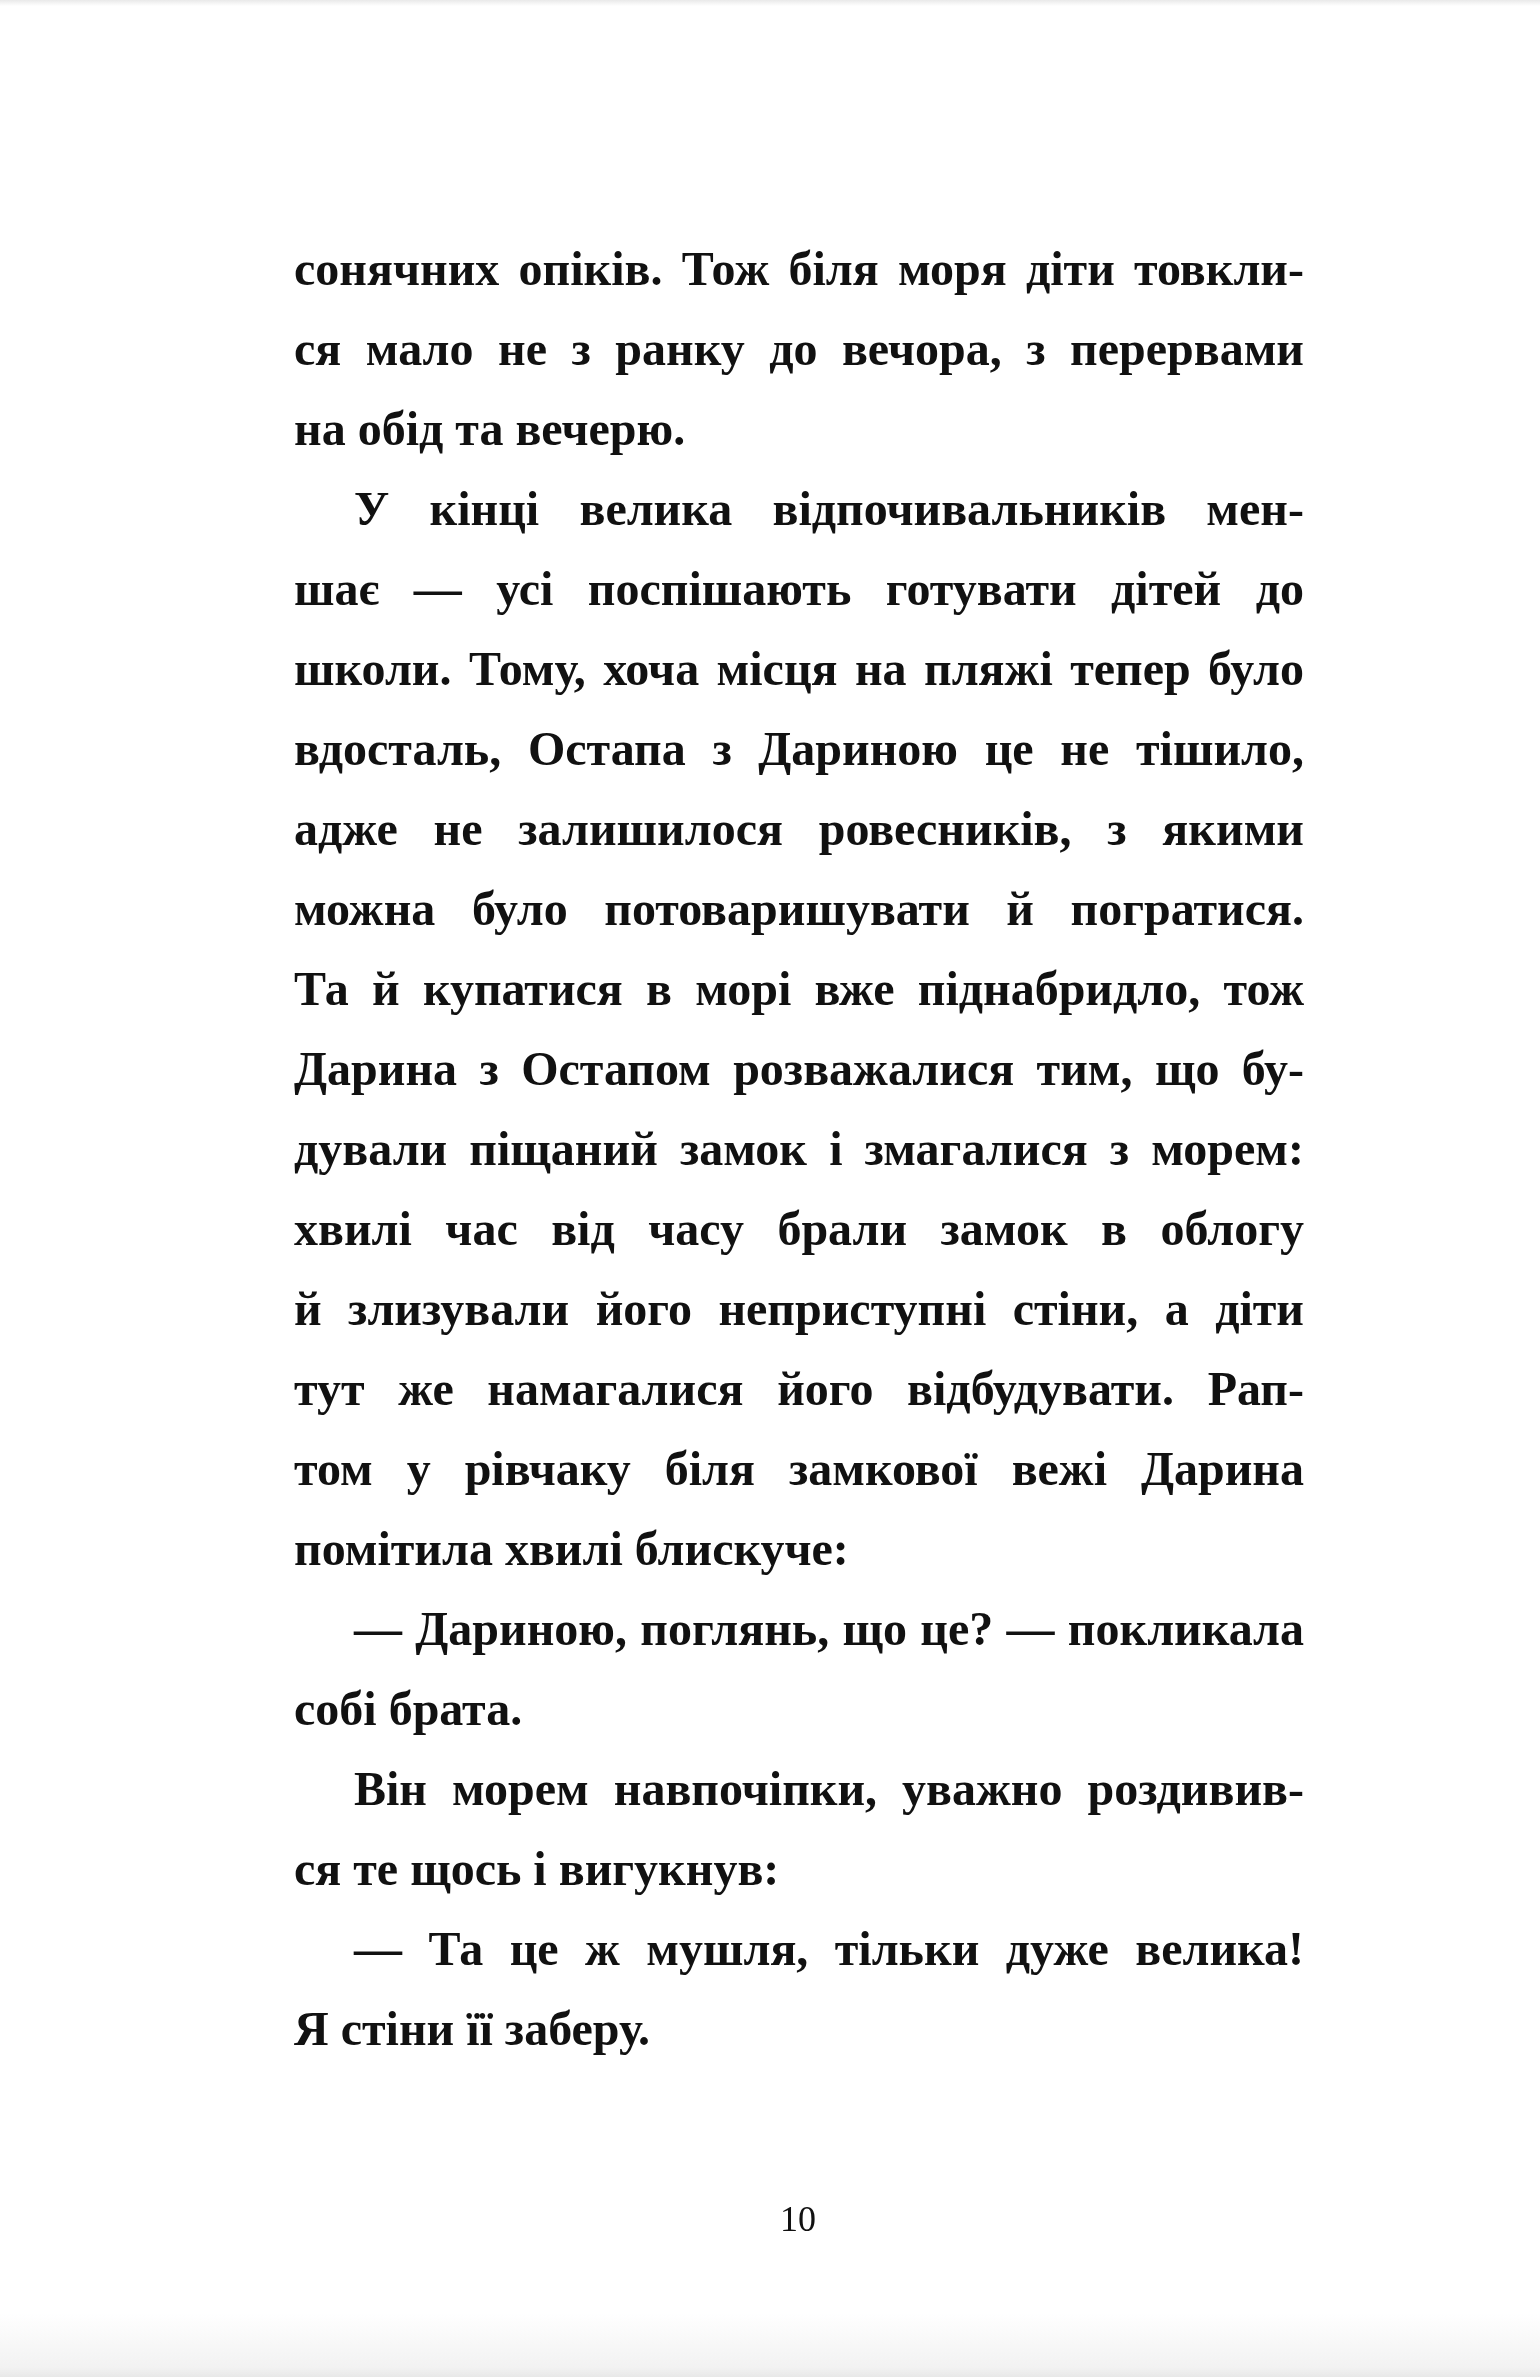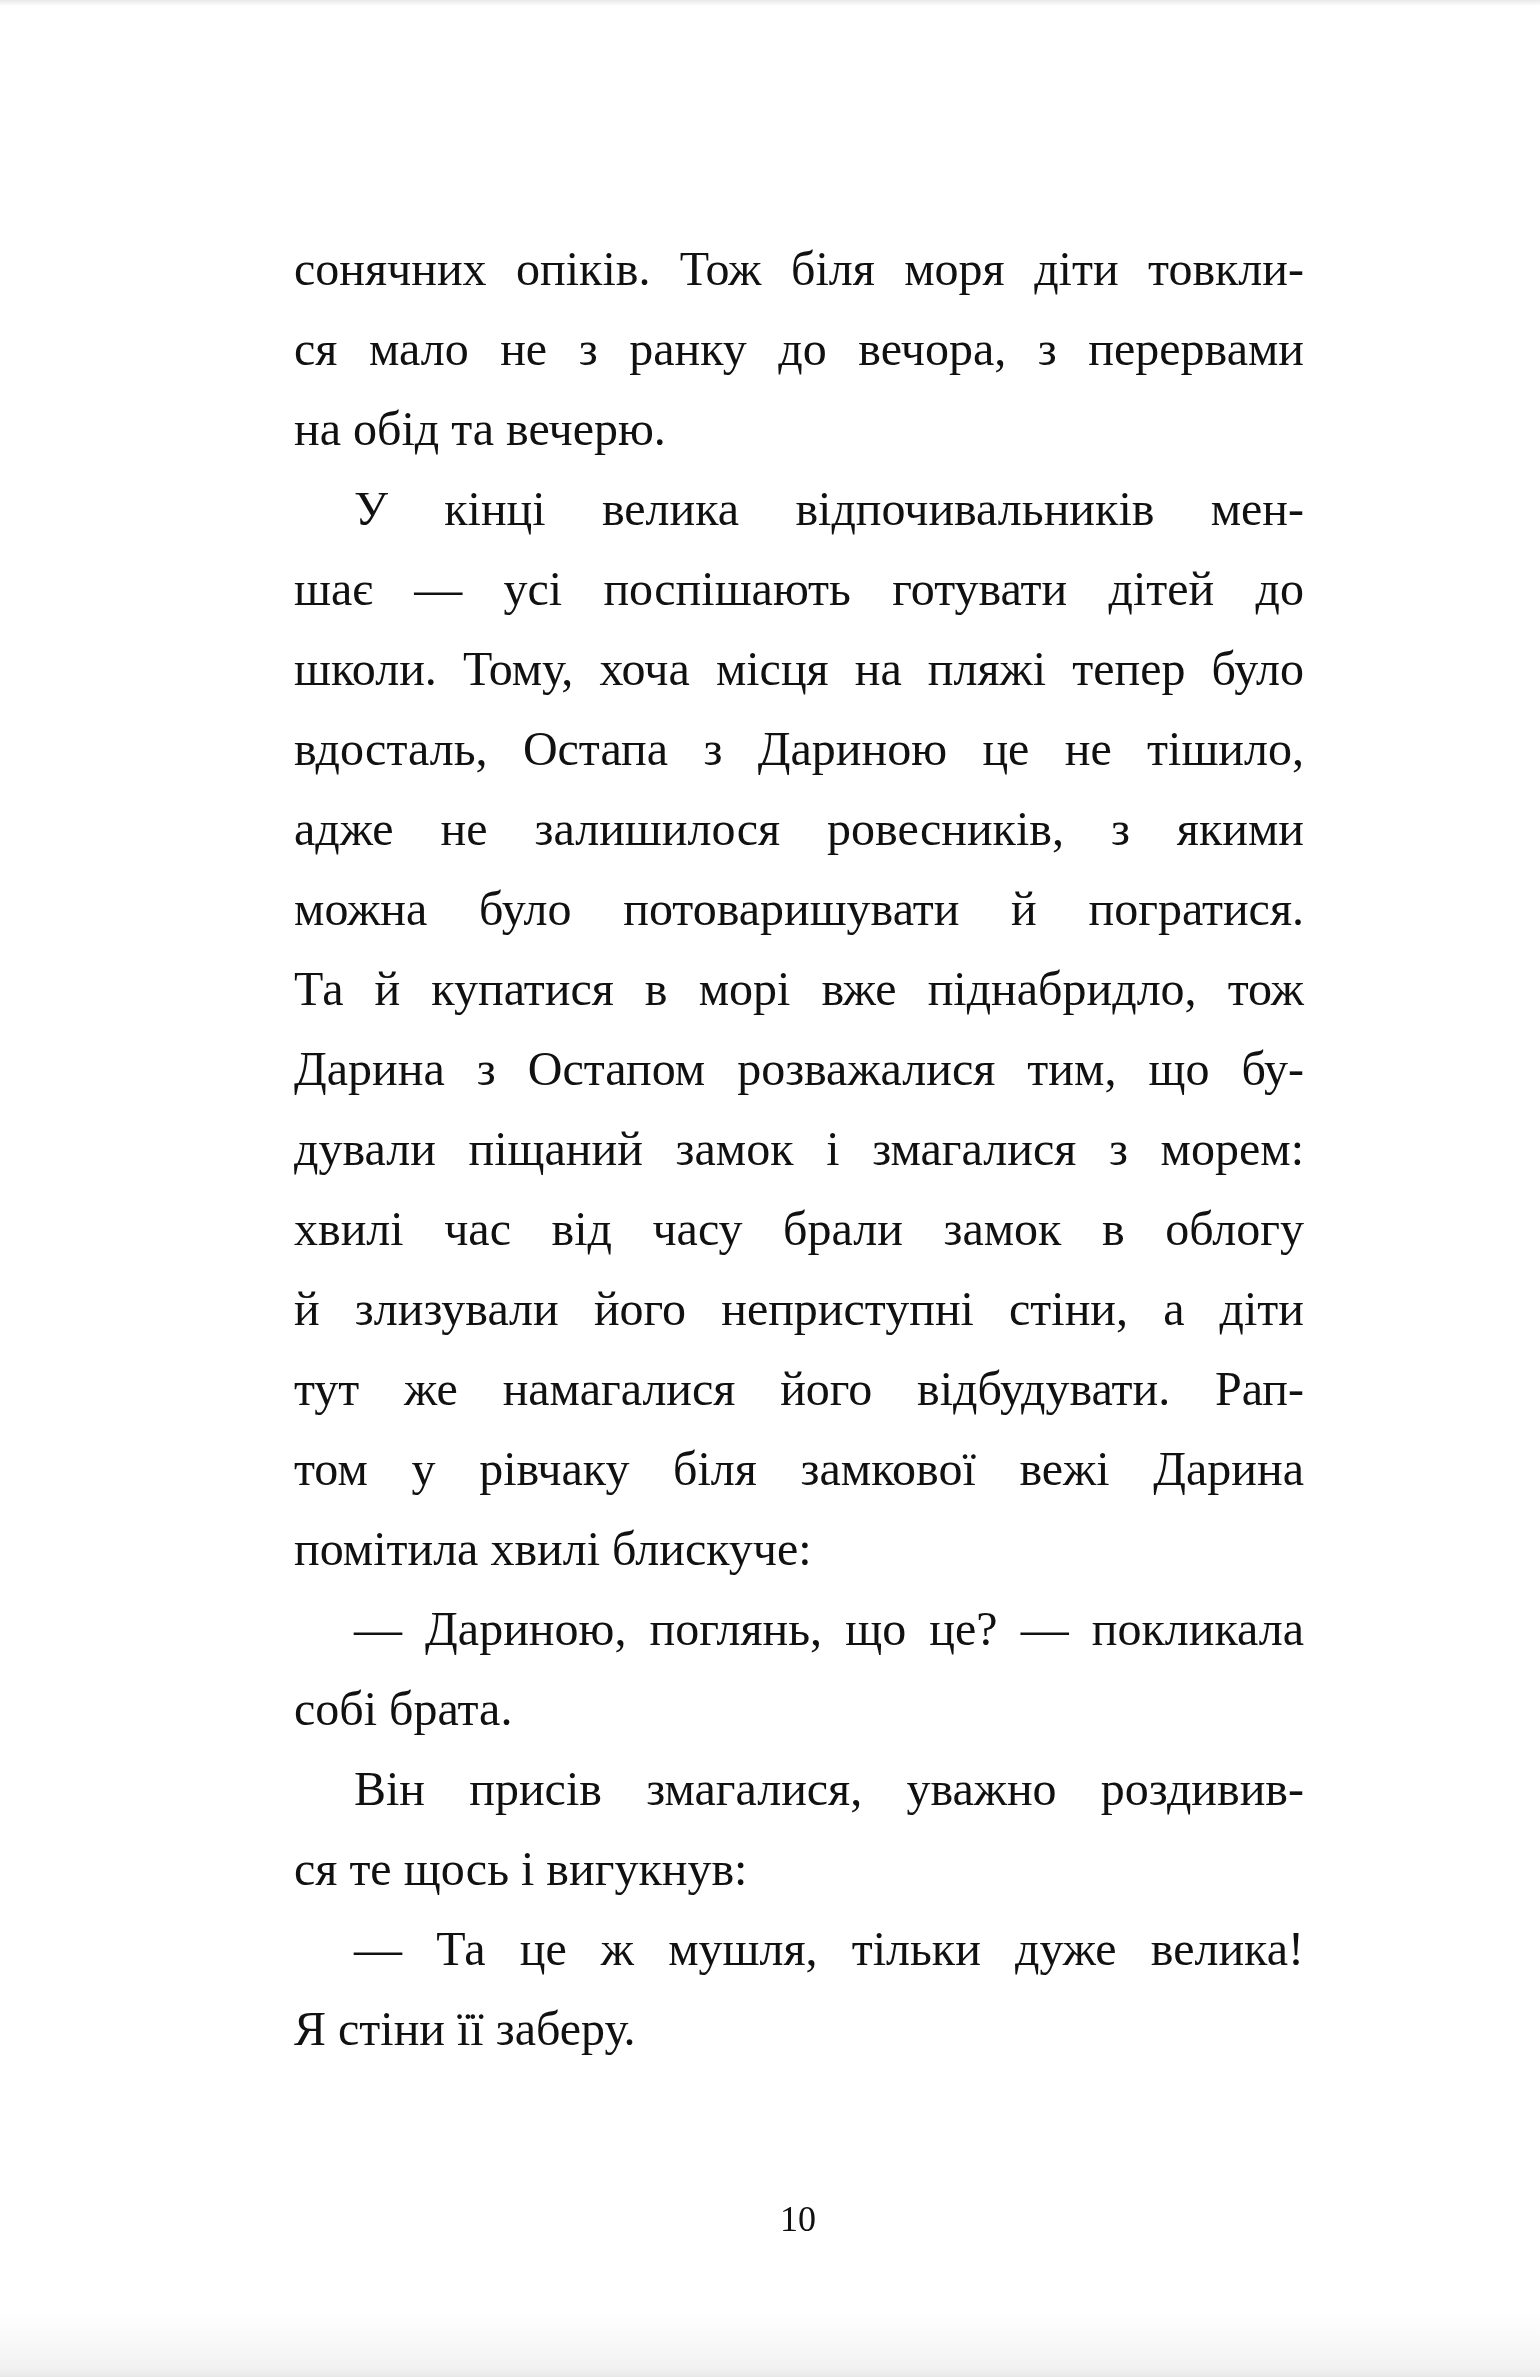--- a/index.html
+++ b/index.html
@@ -25,20 +25,21 @@
     left: 294px;
     top: 229px;
     width: 1010px;
     font-size: 48px;
     line-height: 80px;
   }
   .line {
     white-space: nowrap;
     height: 80px;
     overflow: visible;
+    font-weight: bold;
   }
   .line.justify {
     text-align: justify;
     text-align-last: justify;
     white-space: normal;
   }
   .line.indent { padding-left: 60px; }
   .page-number {
     position: absolute;
     left: 718px;
@@ -67,21 +68,21 @@
   <div class="line justify">Та й купатися в морі вже піднабридло, тож</div>
   <div class="line justify">Дарина з Остапом розважалися тим, що бу-</div>
   <div class="line justify">дували піщаний замок і змагалися з морем:</div>
   <div class="line justify">хвилі час від часу брали замок в облогу</div>
   <div class="line justify">й злизували його неприступні стіни, а діти</div>
   <div class="line justify">тут же намагалися його відбудувати. Рап-</div>
   <div class="line justify">том у рівчаку біля замкової вежі Дарина</div>
   <div class="line">помітила хвилі блискуче:</div>
   <div class="line justify indent">— Дариною, поглянь, що це? — покликала</div>
   <div class="line">собі брата.</div>
-  <div class="line justify indent">Він присів змагалися, уважно роздивив-</div>
+  <div class="line justify indent">Він морем навпочіпки, уважно роздивив-</div>
   <div class="line">ся те щось і вигукнув:</div>
   <div class="line justify indent">— Та це ж мушля, тільки дуже велика!</div>
   <div class="line">Я стіни її заберу.</div>
 </div>
 
 <div class="page-number">10</div>
 
 <div class="bottom-shade"></div>
 
 

